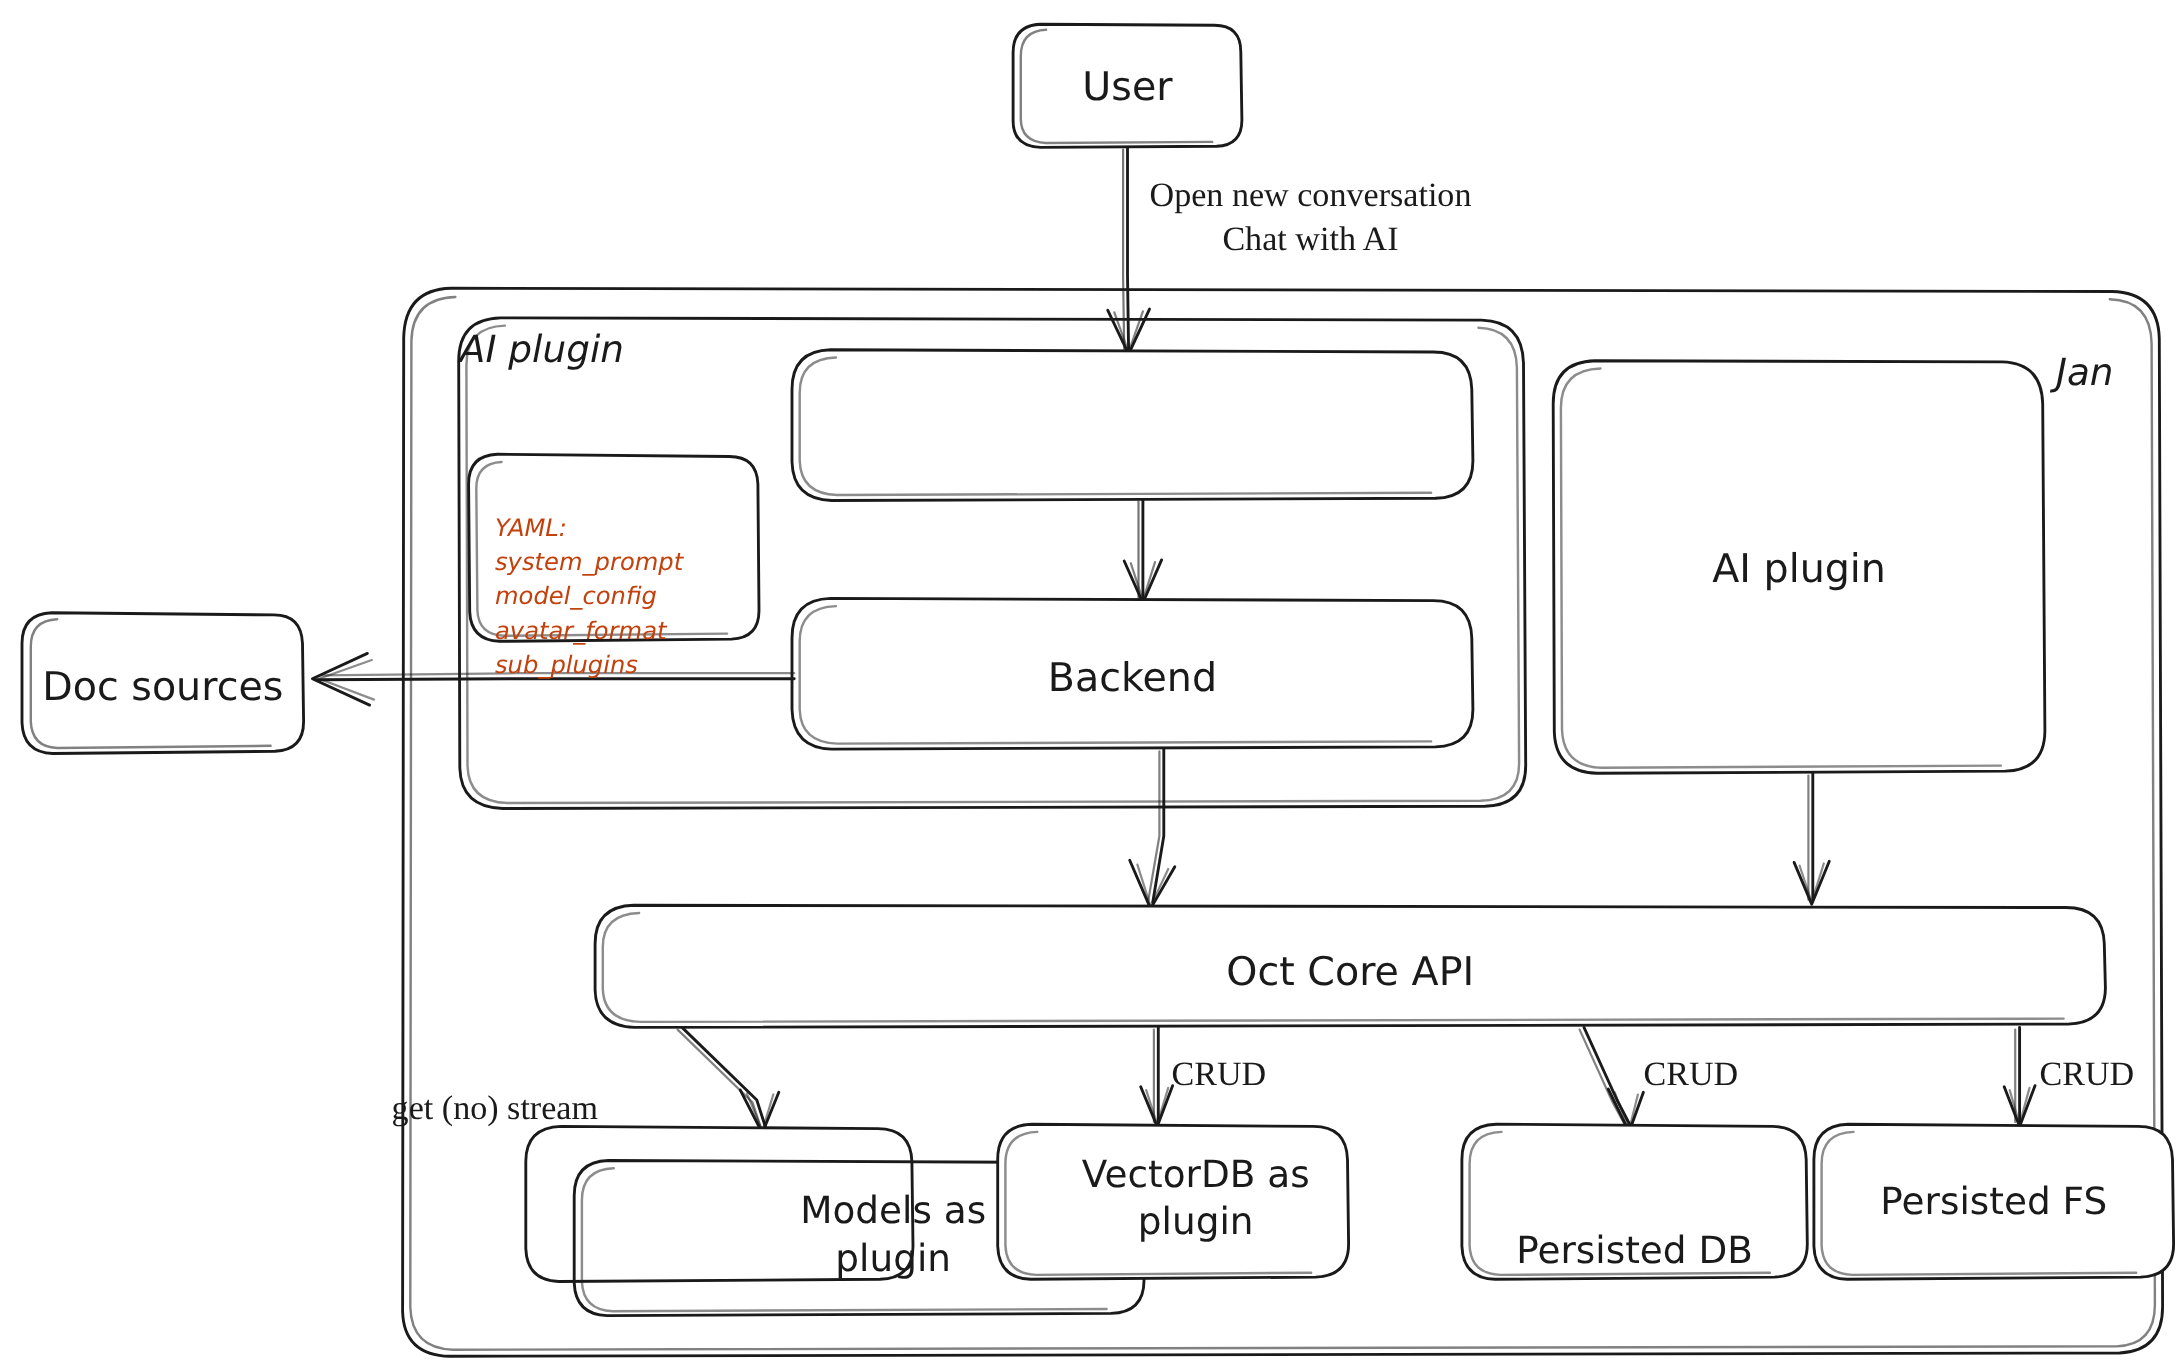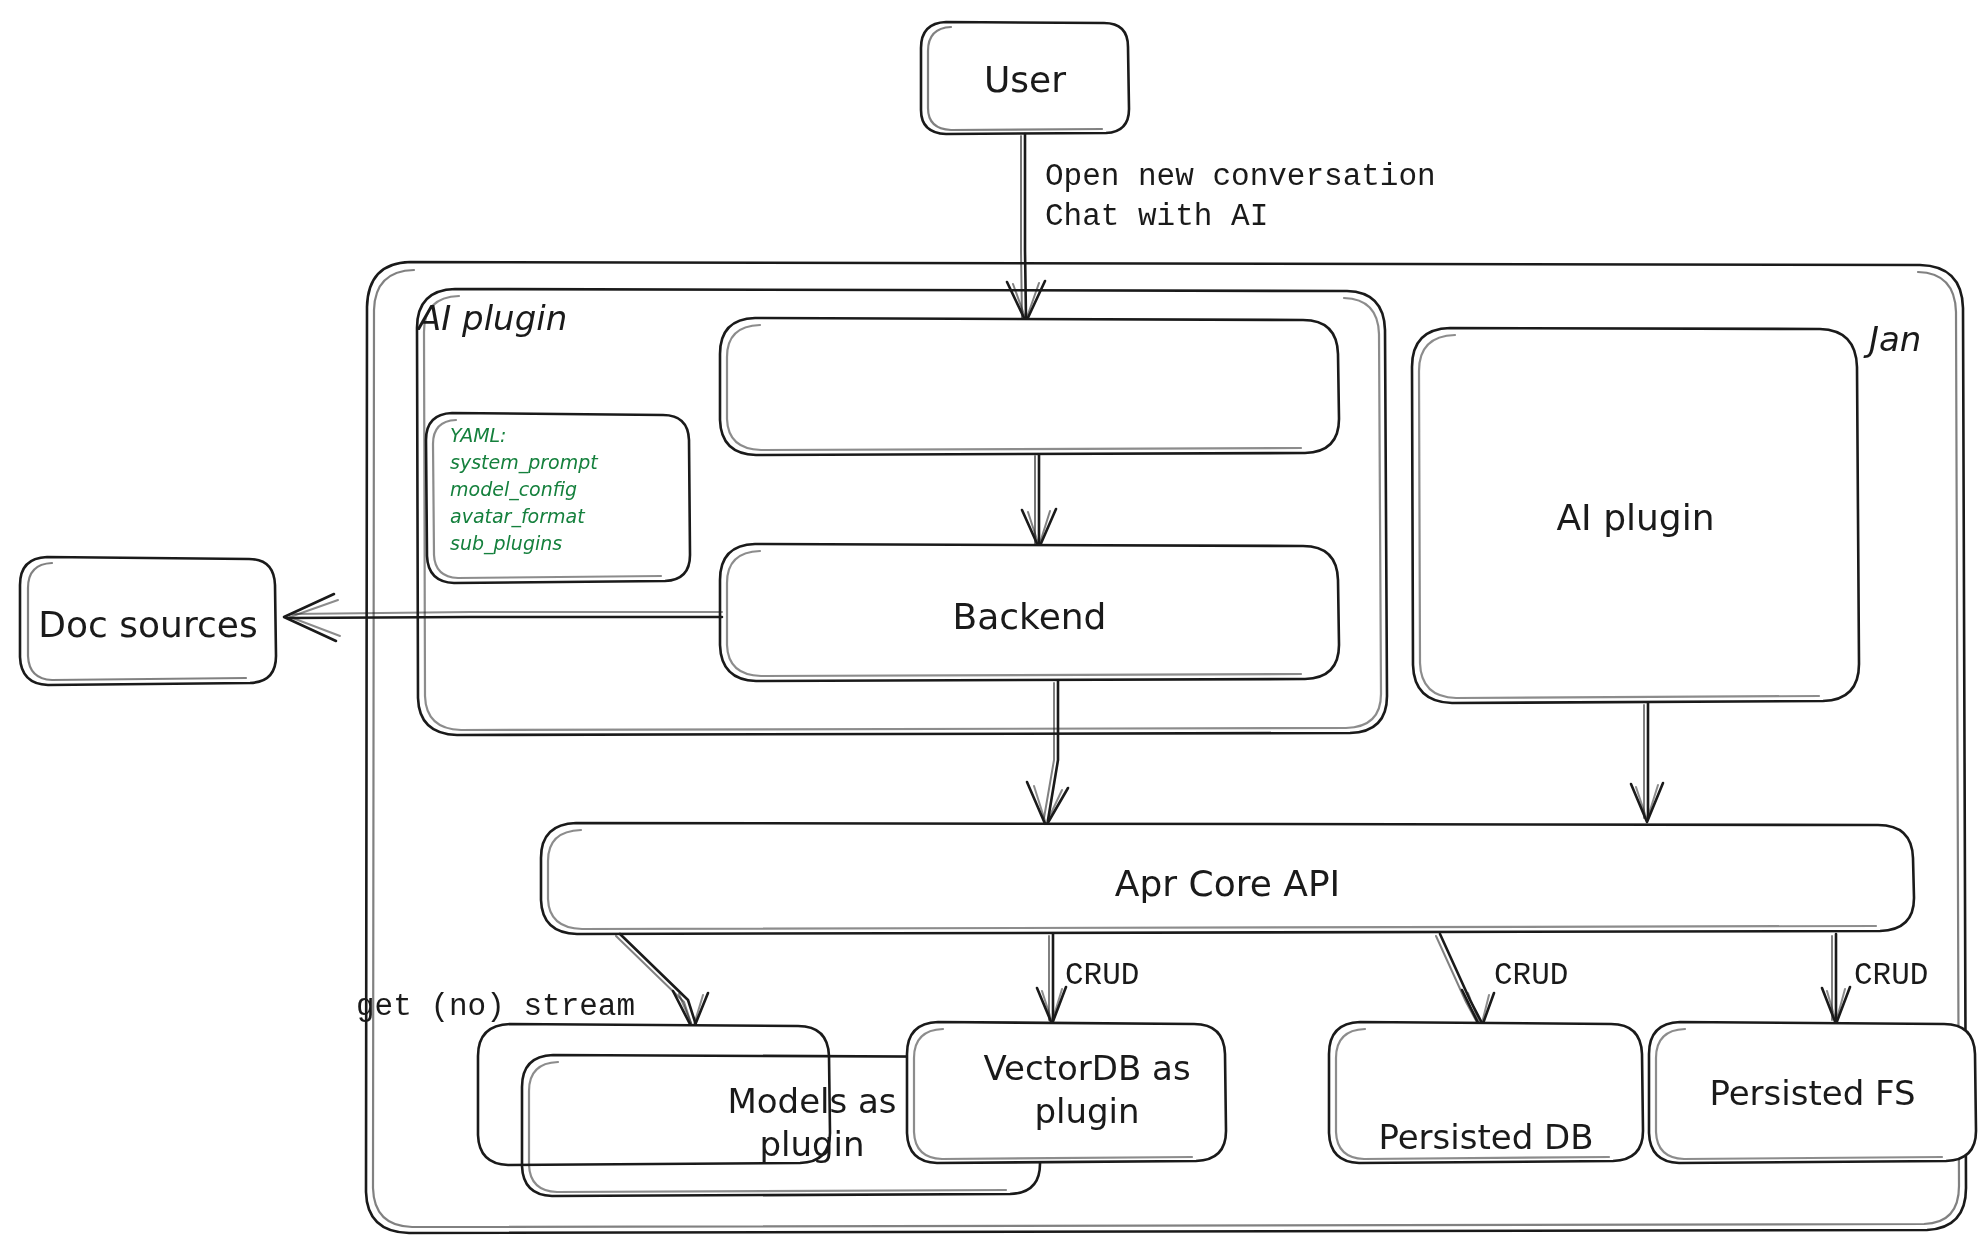--- a/index.html
+++ b/index.html
@@ -36,35 +36,37 @@
     position: absolute;
     color: #1a1a1a;
     font-family: "DejaVu Sans", sans-serif;
     font-size: 34px;
     font-style: italic;
     pointer-events: none;
   }
   .edge-label {
     position: absolute;
     color: #1a1a1a;
-    font-family: Liberation Mono, monospace;
+    font-family: Liberation Serif, serif;
     font-size: 31px;
     line-height: 1.28;
     white-space: pre-line;
     pointer-events: none;
+    text-align: center;
   }
   .yaml-text {
     position: absolute;
-    color: #15803d;
-    font-family: "DejaVu Sans", sans-serif;
-    font-size: 19px;
+    color: #c2410c;
+    font-family: "DejaVu Sans", sans-serif;
+    font-size: 22px;
     font-style: italic;
     line-height: 1.42;
     white-space: pre-line;
     pointer-events: none;
+    margin-top: 43px;
   }
   .t34 { font-size: 34px; }
   .t36 { font-size: 36px; }
   .hit {
     position: absolute;
     background: transparent;
   }
 </style>
 </head>
 <body>
@@ -249,21 +251,21 @@
 avatar_format
 sub_plugins</div>
 
   <div class="hit" style="left:20px; top:557px; width:256px; height:128px;"></div>
   <div class="node-label t36" style="left:20px; top:602px; width:256px;text-align:center;">Doc sources</div>
 
   <div class="hit" style="left:1412px; top:328px; width:447px; height:375px;"></div>
   <div class="node-label t36" style="left:1412px; top:495px; width:447px;">AI plugin</div>
 
   <div class="hit" style="left:541px; top:823px; width:1373px; height:111px;"></div>
-  <div class="node-label t36" style="left:541px; top:861px; width:1373px;">Apr Core API</div>
+  <div class="node-label t36" style="left:541px; top:861px; width:1373px;">Oct Core API</div>
 
   <div class="edge-label" style="left:356px; top:957px;margin-top:30px;">get (no) stream</div>
   <div class="edge-label" style="left:1065px; top:956px;">CRUD</div>
   <div class="edge-label" style="left:1494px; top:956px;">CRUD</div>
   <div class="edge-label" style="left:1854px; top:956px;">CRUD</div>
 
   <div class="hit" style="left:522px; top:1055px; width:518px; height:141px;"></div>
   <div class="node-label t34" style="left:522px; top:1080px; width:518px;padding-left:31px;">Models as
 plugin</div>
 

